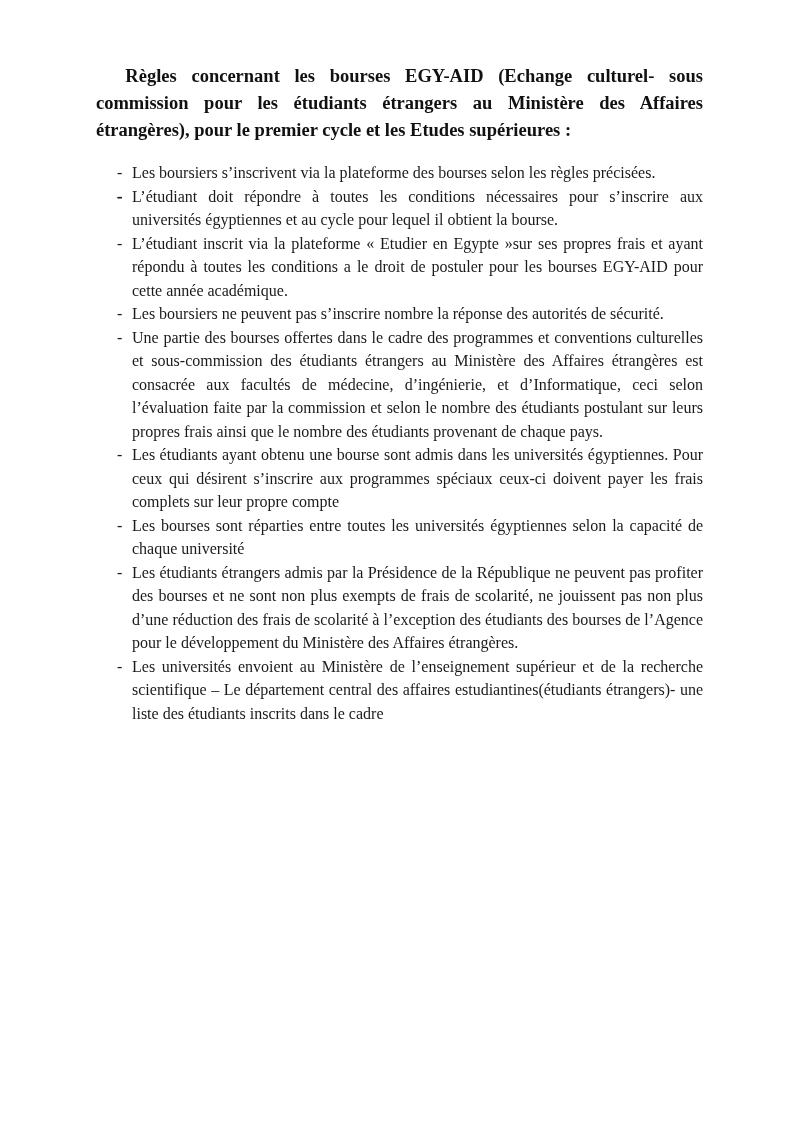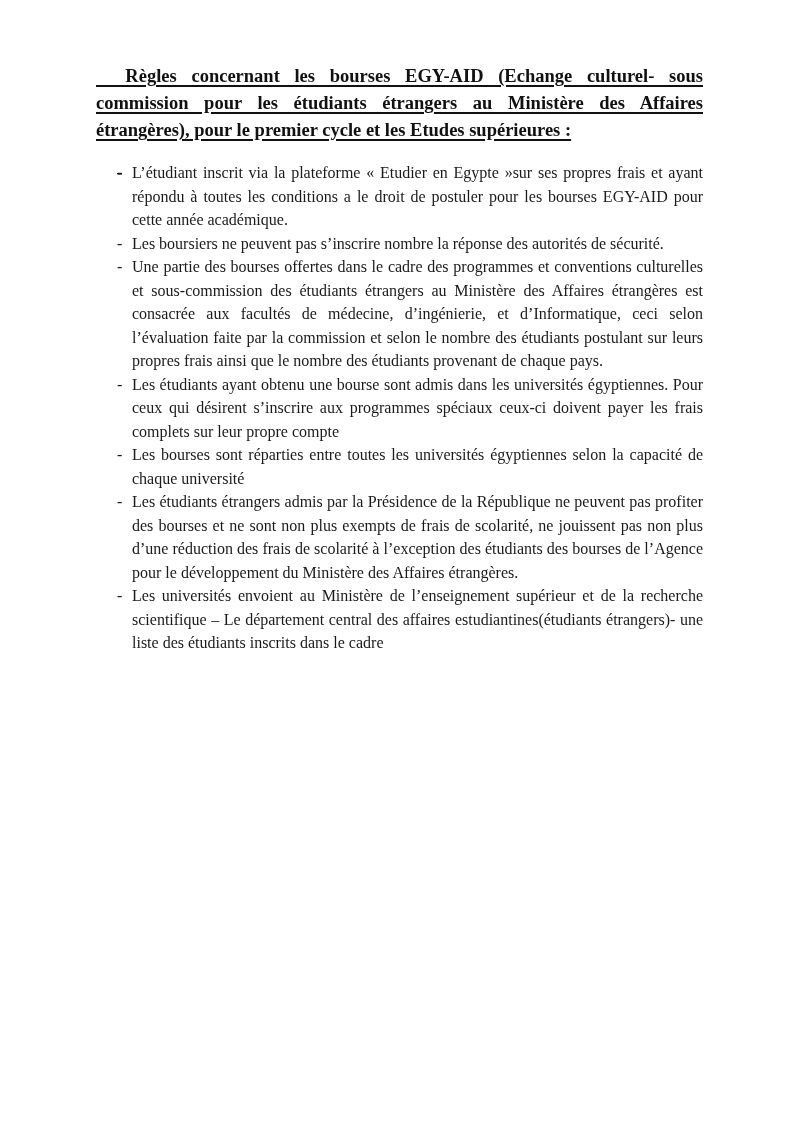--- a/index.html
+++ b/index.html
@@ -17,21 +17,20 @@
     font-family: "Liberation Serif", "DejaVu Serif", serif;
     color: #1a1a1a;
     overflow: hidden;
   }
   .doc-title {
     margin: 0;
     font-size: 18.5px;
     line-height: 27px;
     font-weight: bold;
     text-align: justify;
-    text-decoration: underline;
     text-decoration-thickness: 2px;
     text-underline-offset: 3px;
     color: #111111;
   }
   .rules-list {
     margin-top: 17px;
   }
   .rule-item {
     position: relative;
     padding-left: 36px;
@@ -50,32 +49,34 @@
 <body>
 
 <div class="page">
 
   <h1 class="doc-title">&nbsp;&nbsp;Règles concernant les bourses EGY-AID (Echange culturel- sous commission pour les étudiants étrangers au Ministère des Affaires étrangères), pour le premier cycle et les Etudes supérieures&nbsp;:</h1>
 
   <div class="rules-list">
 
     <div class="rule-item">
       <span class="rule-marker">-</span>
+      <span class="rule-text">Les boursiers s’inscrivent via la plateforme des bourses selon les règles précisées.</span>
     </div>
 
     <div class="rule-item">
       <span class="rule-marker">-</span>
     </div>
 
     <div class="rule-item">
       <span class="rule-marker">-</span>
     </div>
 
     <div class="rule-item">
       <span class="rule-marker">-</span>
+      <span class="rule-text">L’étudiant doit répondre à toutes les conditions nécessaires pour s’inscrire aux universités égyptiennes et au cycle pour lequel il obtient la bourse.</span>
     </div>
 
     <div class="rule-item">
       <span class="rule-marker">-</span>
       <span class="rule-text">L’étudiant inscrit via la plateforme «&nbsp;Etudier en Egypte&nbsp;»sur ses propres frais et ayant répondu à toutes les conditions a le droit de postuler pour les bourses EGY-AID pour cette année académique.</span>
     </div>
 
     <div class="rule-item">
       <span class="rule-marker">-</span>
       <span class="rule-text">Les boursiers ne peuvent pas s’inscrire nombre la réponse des autorités de sécurité.</span>

